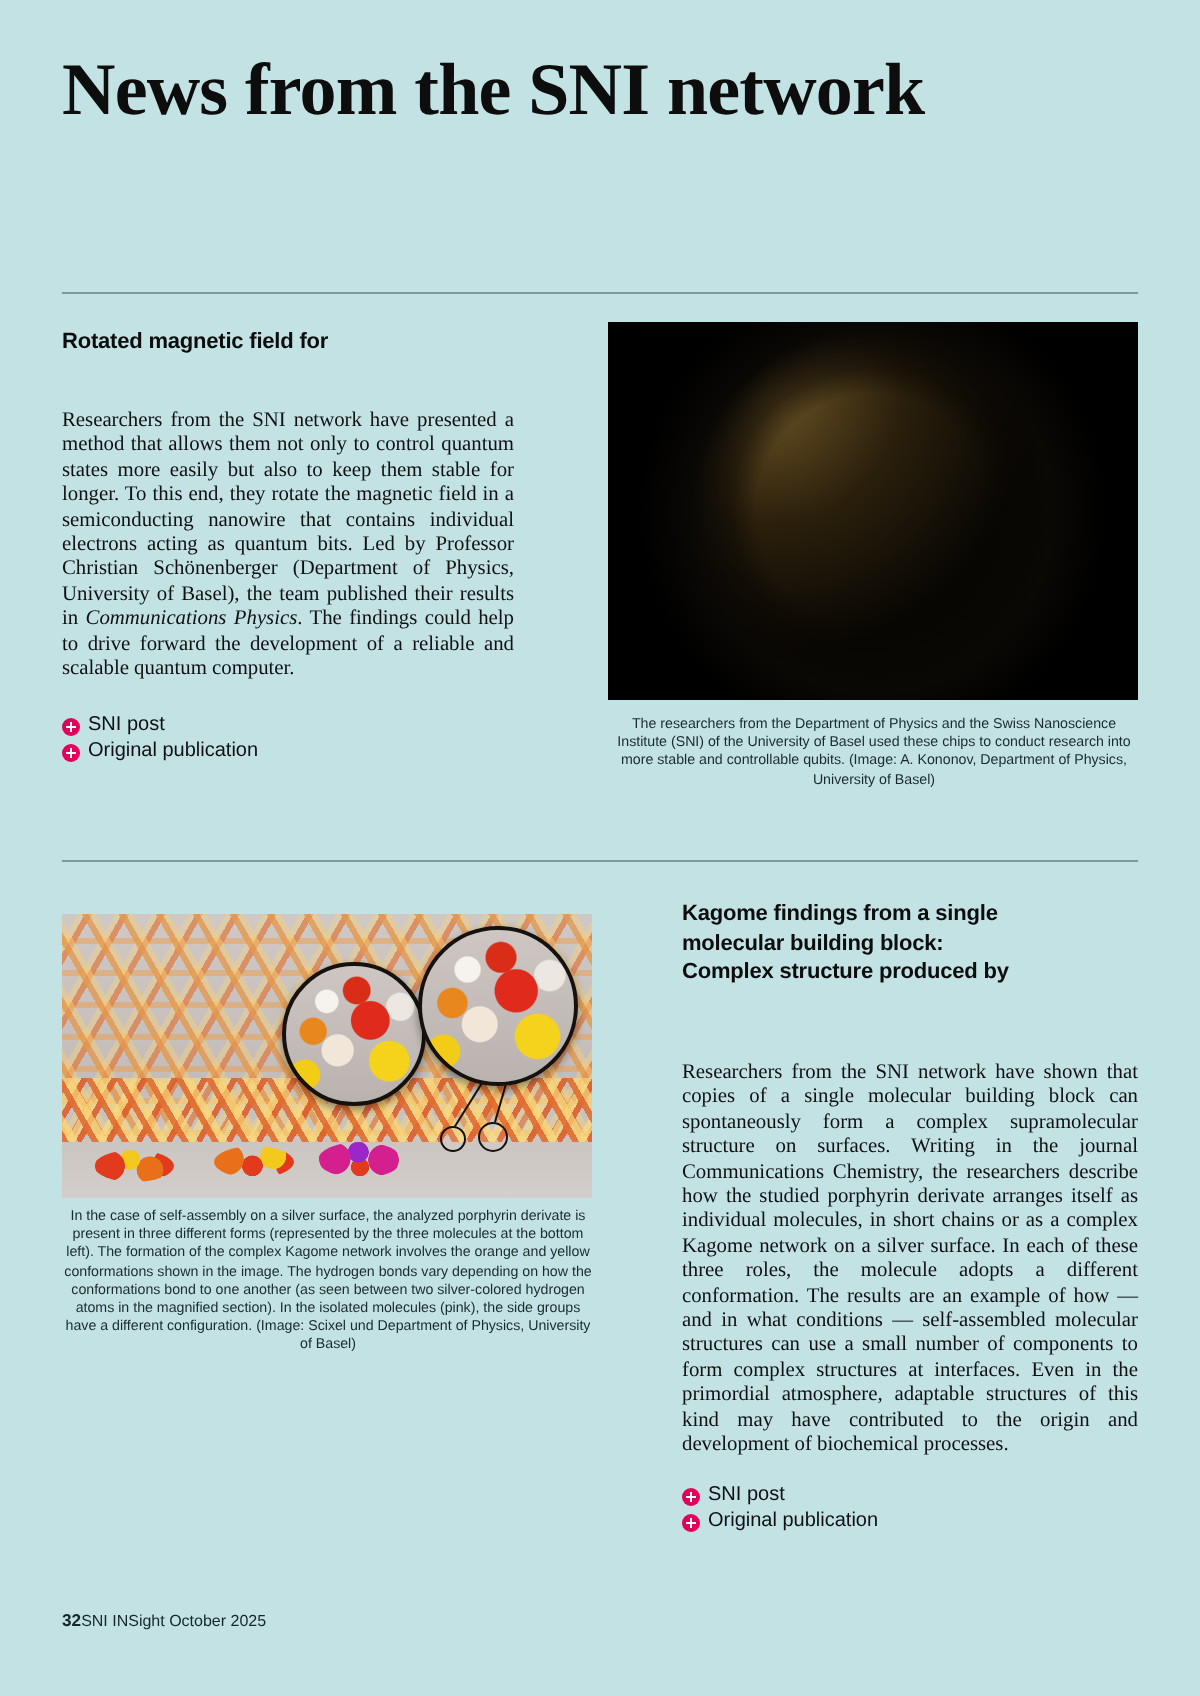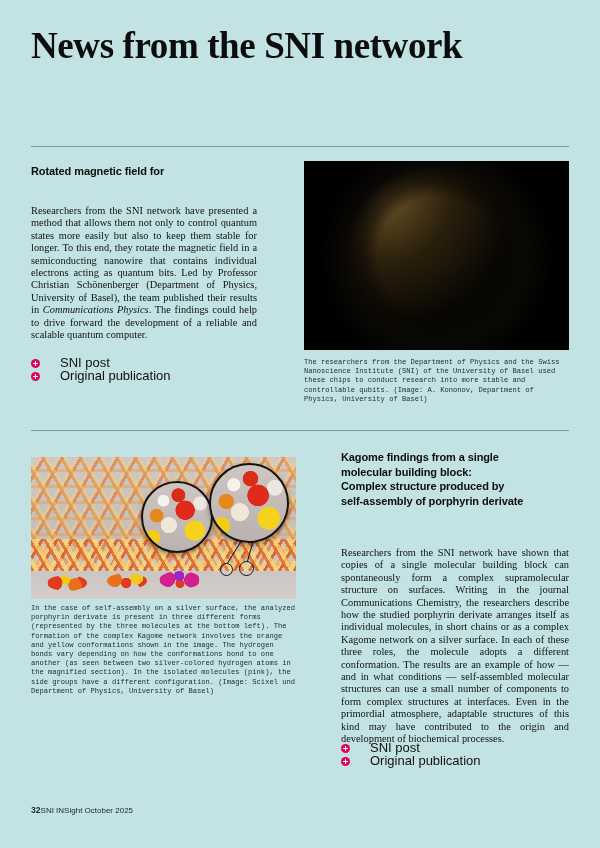--- a/index.html
+++ b/index.html
@@ -53,36 +53,36 @@
     font-size:10.4px;
     line-height:12.4px;
     text-align:justify;
     color:#111;
     hyphens:auto;
   }
   .body-copy em { font-style:italic; }
 
   
   .caption {
-    font-family:Liberation Mono, monospace;
+    font-family:Liberation Sans, sans-serif;
     font-size:7.1px;
     line-height:9.2px;
     color:#1b2a2c;
-    text-align:left;
+    text-align:center;
   }
 
   
   .links { }
   .link-row {
     display:flex;
     align-items:center;
-    gap:20px;
+    gap:4px;
     margin-bottom:3px;
     font-family:"Liberation Sans", sans-serif;
-    font-size:13px;
+    font-size:10px;
     color:#111;
     line-height:10px;
     cursor:pointer;
   }
   .plus-icon {
     width:9px; height:9px;
     border-radius:50%;
     background:#e4005a;
     position:relative;
     flex:0 0 auto;
@@ -101,21 +101,21 @@
   #article-1-links { position:absolute; left:31px; top:358px; }
 
   #figure-1 { position:absolute; left:304px; top:161px; width:265px; height:189px; }
   #figure-1-caption { position:absolute; left:304px; top:358px; width:266px; }
 
   
   #figure-2 { position:absolute; left:31px; top:457px; width:265px; height:142px; }
   #figure-2-caption { position:absolute; left:31px; top:604px; width:266px; }
 
   #article-2-head { position:absolute; left:341px; top:450px; width:232px; }
-  #article-2-body { position:absolute; left:341px; top:531px; width:228px;margin-top:16px; }
+  #article-2-body { position:absolute; left:341px; top:531px; width:228px; }
   #article-2-links { position:absolute; left:341px; top:743px; }
 
   
   .footer {
     position:absolute;
     left:31px; bottom:33px;
     display:flex; align-items:baseline; 
     font-family:"Liberation Sans", sans-serif;
     font-size:8px;
     color:#16282b;
@@ -319,21 +319,20 @@
       <div class="f2-lens" style="left:178px;top:6px;width:80px;height:80px;"></div>
     </div>
   </div>
 
   <div id="figure-2-caption" class="caption">In the case of self-assembly on a silver surface, the analyzed porphyrin derivate is present in three different forms (represented by the three molecules at the bottom left). The formation of the complex Kagome network involves the orange and yellow conformations shown in the image. The hydrogen bonds vary depending on how the conformations bond to one another (as seen between two silver-colored hydrogen atoms in the magnified section). In the isolated molecules (pink), the side groups have a different configuration. (Image: Scixel und Department of Physics, University of Basel)</div>
 
   <div id="article-2-head" class="art-head">
     <div>Kagome findings from a single</div>
     <div>molecular building block:</div>
     <div>Complex structure produced by</div>
-    <div>self-assembly of porphyrin derivate</div>
   </div>
 
   <div id="article-2-body" class="body-copy">Researchers from the SNI network have shown that copies of a single molecular building block can spontaneously form a complex supramolecular structure on surfaces. Writing in the journal Communications Chemistry, the researchers describe how the studied porphyrin derivate arranges itself as individual molecules, in short chains or as a complex Kagome network on a silver surface. In each of these three roles, the molecule adopts a different conformation. The results are an example of how — and in what conditions  — self-assembled molecular structures can use a small number of components to form complex structures at interfaces. Even in the primordial atmosphere, adaptable structures of this kind may have contributed to the origin and development of biochemical processes.</div>
 
   <div id="article-2-links" class="links">
     <div class="link-row">
       <span class="plus-icon" style="background: rgb(228, 0, 90);"></span>
       <span>SNI post</span>
     </div>
     <div class="link-row">

